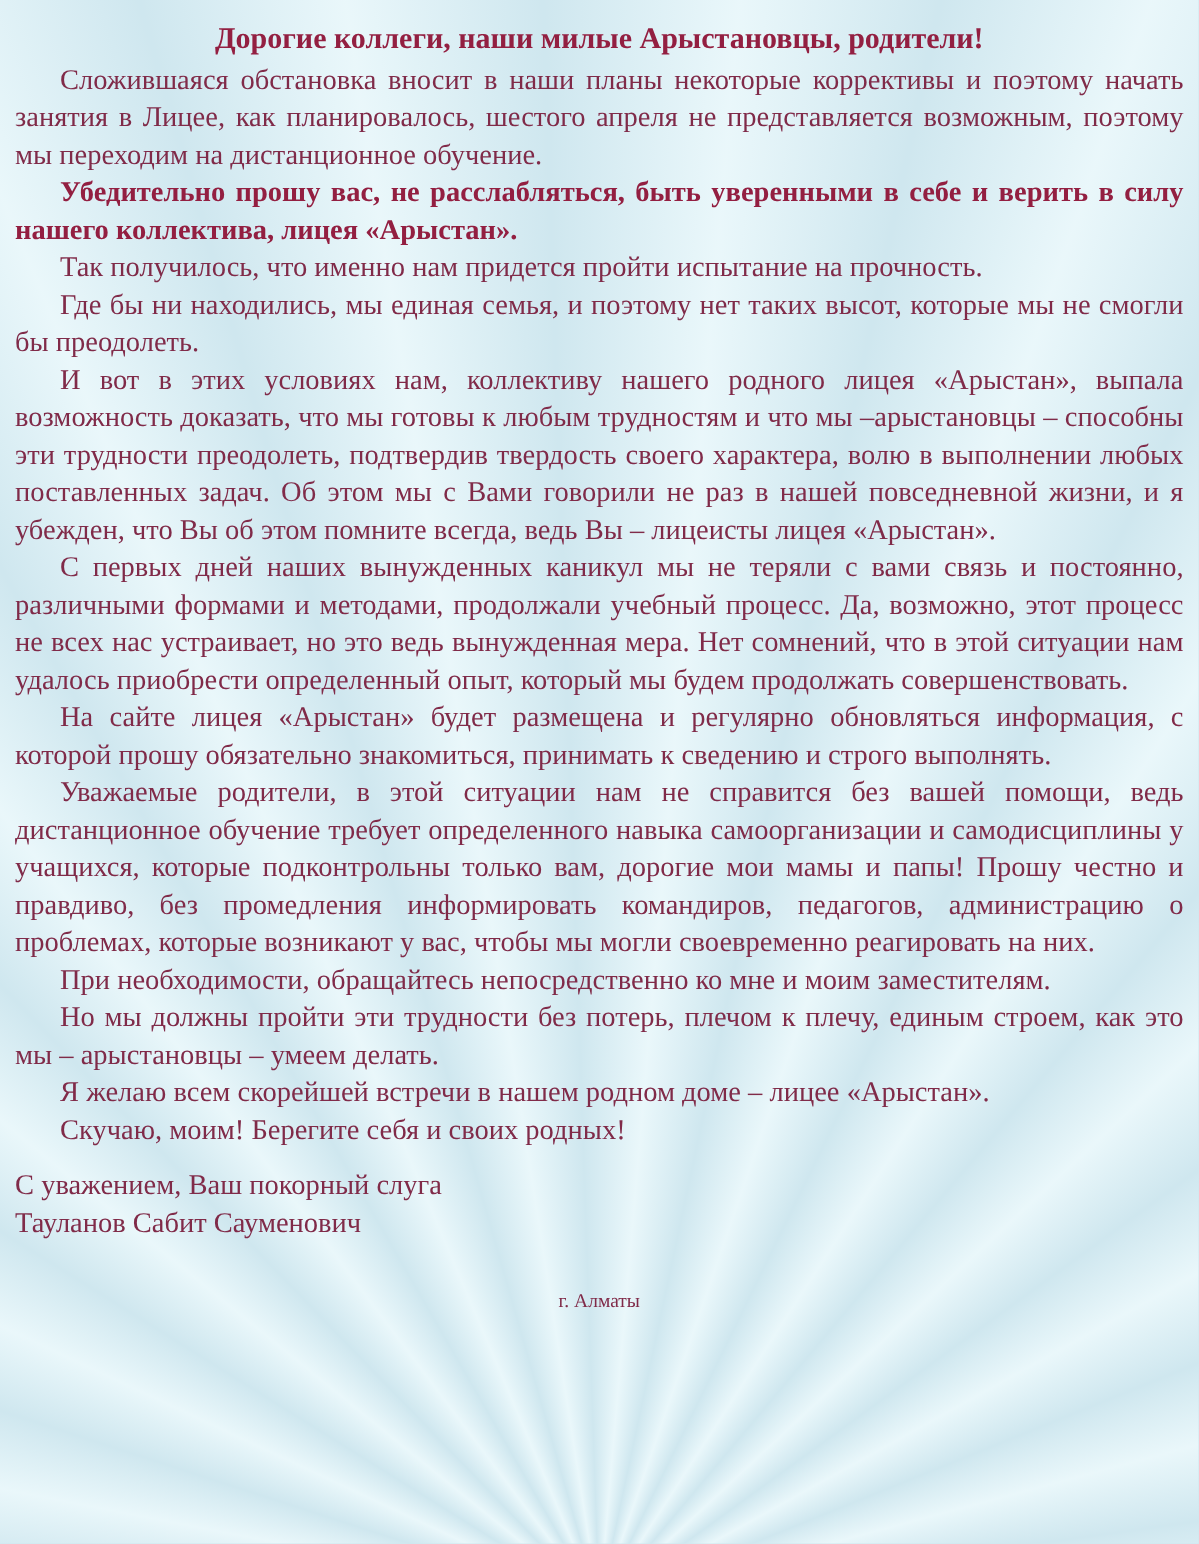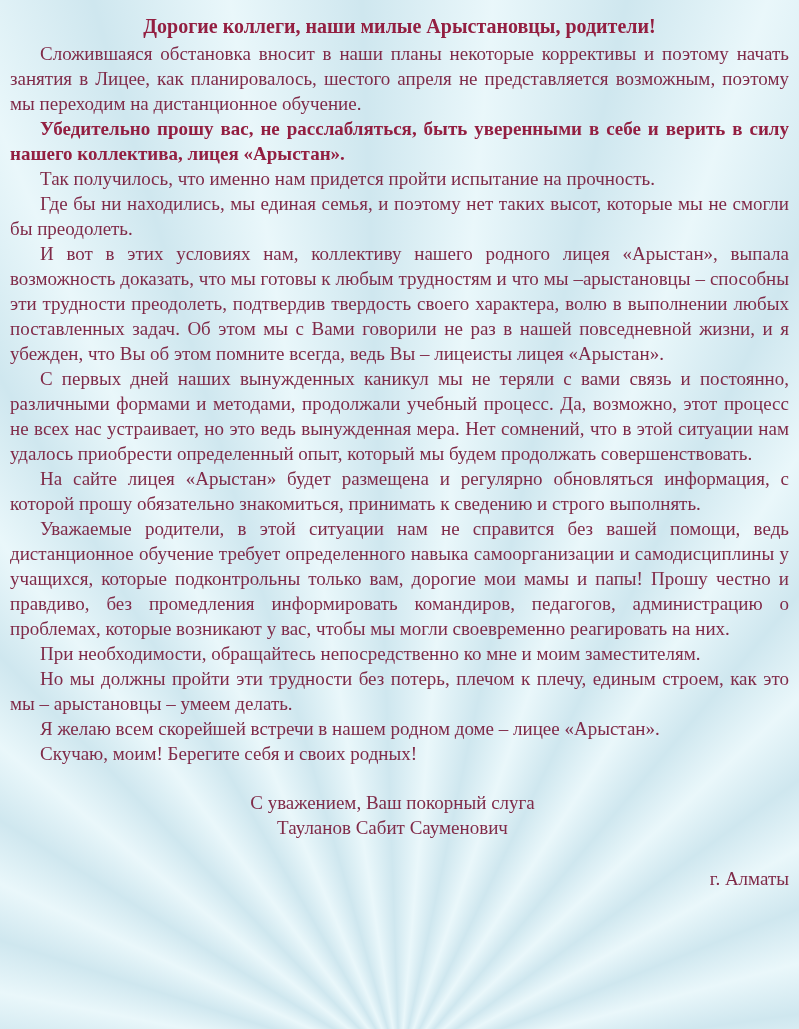--- a/index.html
+++ b/index.html
@@ -38,35 +38,35 @@
     line-height: 25px;
     text-align: justify;
     text-indent: 30px;
     color: var(--text, #802b49);
   }
   .para.bold {
     font-weight: bold;
     color: var(--text_bold, #931f41);
   }
   .signature {
-    margin-top: 24px;
-    text-align: center;
+    margin-top: 12px;
+    text-align: left;
     padding-right: 14px;
   }
   .signature p {
     margin: 0;
     font-size: 19px;
     line-height: 25px;
     color: var(--text, #802b49);
   }
   .city {
     margin: 26px 0 0 0;
-    font-size: 19px;
+    font-size: 13px;
     line-height: 25px;
-    text-align: right;
+    text-align: center;
     color: var(--text, #802b49);
   }
 </style>
 </head>
 <body>
 
 <div class="page">
   <h1 class="title">Дорогие коллеги, наши милые Арыстановцы, родители!</h1>
 
   <p class="para">Сложившаяся обстановка вносит в наши планы некоторые коррективы и поэтому начать занятия в Лицее, как планировалось, шестого апреля не представляется возможным, поэтому мы переходим на дистанционное обучение.</p>

